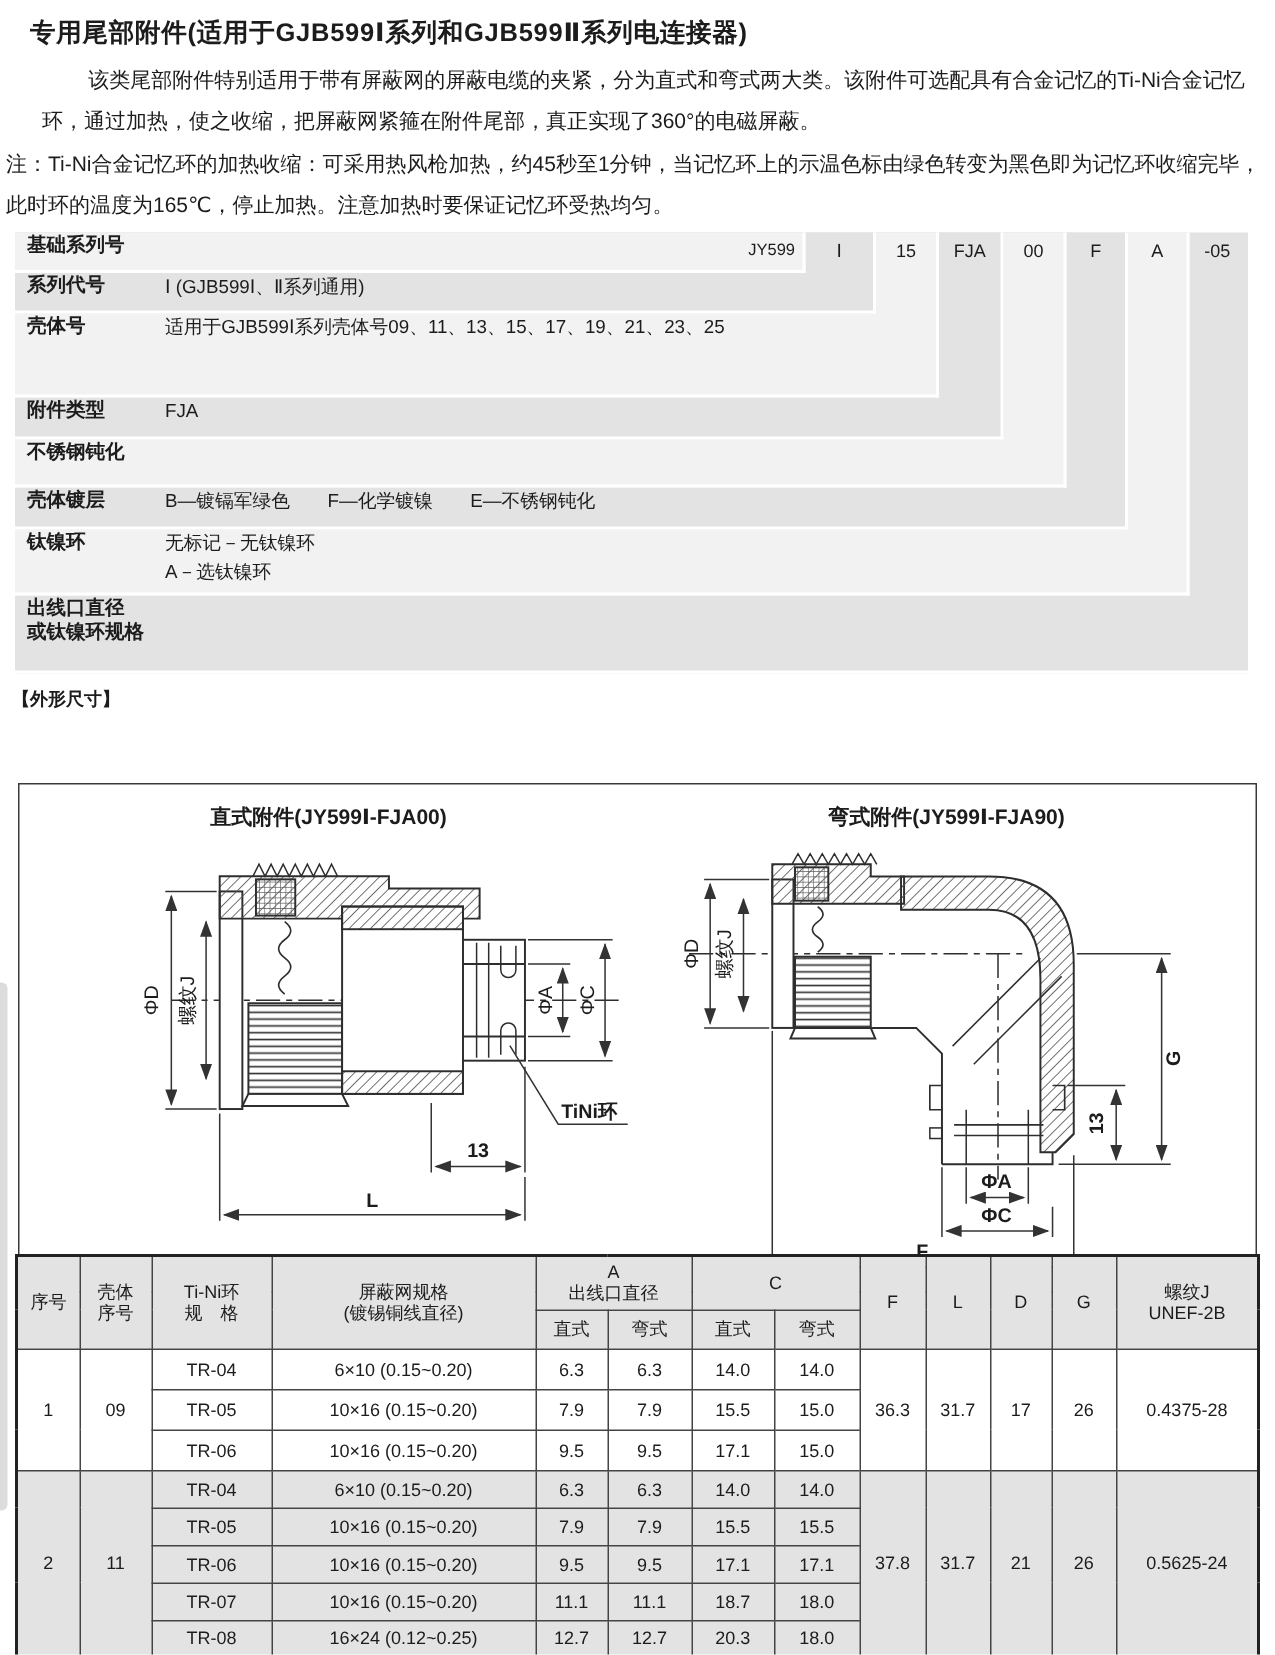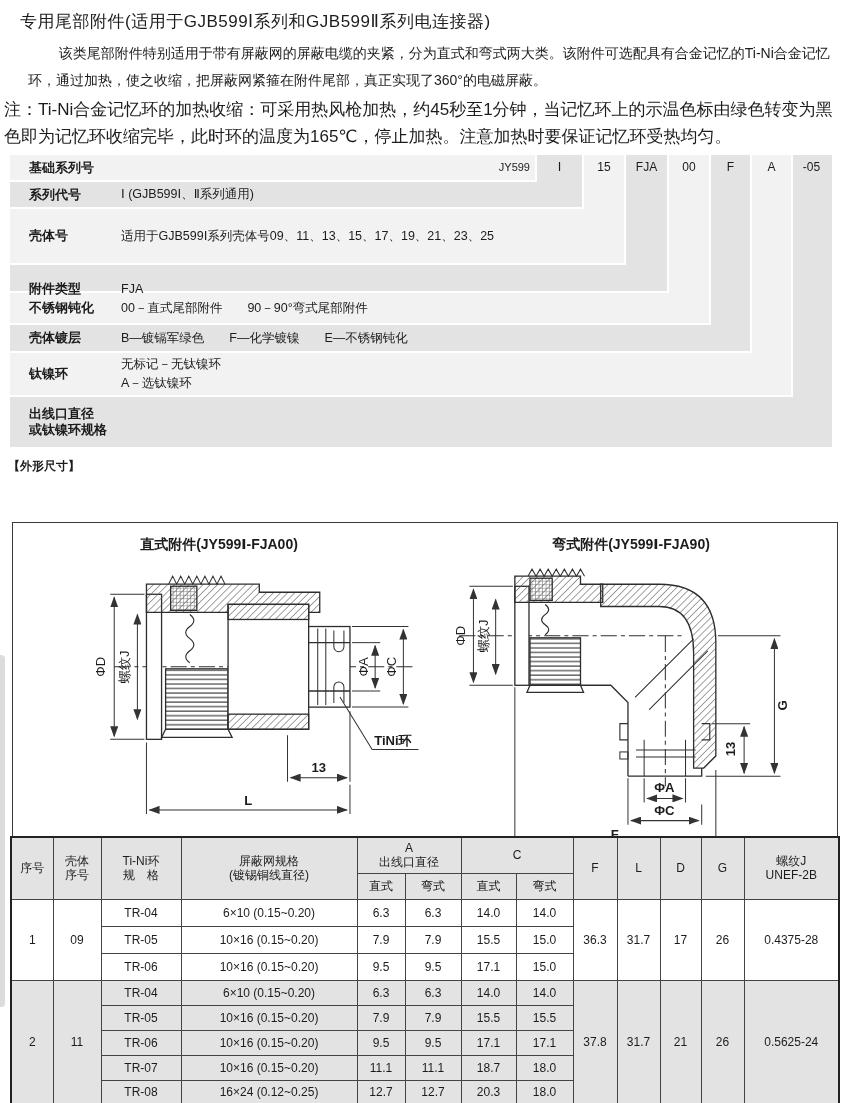--- a/index.html
+++ b/index.html
@@ -10,28 +10,28 @@
     --draw:#2e2e2e;
   }
   *{margin:0;padding:0;box-sizing:border-box;}
   html,body{background:#ffffff;}
   body{
     width:850px;height:1103px;position:relative;overflow:hidden;
     font-family:"Liberation Sans","DejaVu Sans",sans-serif;
     color:var(--ink);
   }
   .abs{position:absolute;}
-  .page-title{left:20px;top:10px;font-size:17px;font-weight:normal;letter-spacing:.5px;}
+  .page-title{left:20px;top:10px;font-size:17px;font-weight:bold;letter-spacing:.5px;}
   .intro{left:28px;top:40px;width:828px;font-size:14px;line-height:27px;text-indent:2.2em;}
-  .note{left:4px;top:96px;width:842px;font-size:17px;line-height:27px;}
+  .note{left:4px;top:96px;width:842px;font-size:14px;line-height:27px;}
 
   
   .codetable{left:10px;top:155px;width:820px;height:294px;}
   .band{position:absolute;left:0;top:0;border-right:2px solid #fff;border-bottom:2px solid #fff;}
-  .ct-row{position:absolute;left:11px;display:flex;align-items:center;width:640px;}
+  .ct-row{position:absolute;left:0;display:flex;align-items:flex-start;width:640px;}
   .ct-label{width:100px;padding-left:8px;font-size:13px;font-weight:bold;flex:0 0 100px;line-height:16px;}
   .ct-lines{font-size:12.5px;line-height:19px;}
   .seg{position:absolute;top:0;height:25px;line-height:25px;text-align:center;font-size:12px;}
   .base-code{position:absolute;left:390px;top:0;width:130px;height:25px;line-height:25px;text-align:right;font-size:11px;}
 
   .section-title{left:8px;top:458px;font-size:12px;font-weight:bold;}
 
   
   .drawbox{left:12px;top:522px;width:826px;height:340px;border:1.5px solid var(--line);display:flex;}
   .half{flex:1;position:relative;}
@@ -82,27 +82,26 @@
   <span class="seg" style="left:783px;width:37px;">-05</span>
 
   <div class="ct-row" style="top:27px;height:25px;">
     <span class="ct-label">系列代号</span>
     <span class="ct-lines">Ⅰ (GJB599Ⅰ、Ⅱ系列通用)</span>
   </div>
   <div class="ct-row" style="top:54px;height:54px;">
     <span class="ct-label">壳体号</span>
     <span class="ct-lines"><span>适用于GJB599Ⅰ系列壳体号09、11、13、15、17、19、21、23、25</span><br></span>
   </div>
-  <div class="ct-row" style="top:110px;height:16px;margin-top:16px;">
+  <div class="ct-row" style="top:110px;height:16px;">
     <span class="ct-label">附件类型</span>
     <span class="ct-lines">FJA</span>
   </div>
   <div class="ct-row" style="top:138px;height:30px;">
     <span class="ct-label">不锈钢钝化</span>
-    <span class="ct-lines">00－直式尾部附件　　90－90°弯式尾部附件</span>
   </div>
   <div class="ct-row" style="top:170px;height:26px;">
     <span class="ct-label">壳体镀层</span>
     <span class="ct-lines">B—镀镉军绿色　　F—化学镀镍　　E—不锈钢钝化</span>
   </div>
   <div class="ct-row" style="top:198px;height:42px;">
     <span class="ct-label">钛镍环</span>
     <span class="ct-lines"><span>无标记－无钛镍环</span><br><span>A－选钛镍环</span></span>
   </div>
   <div class="ct-row" style="top:242px;height:50px;">

